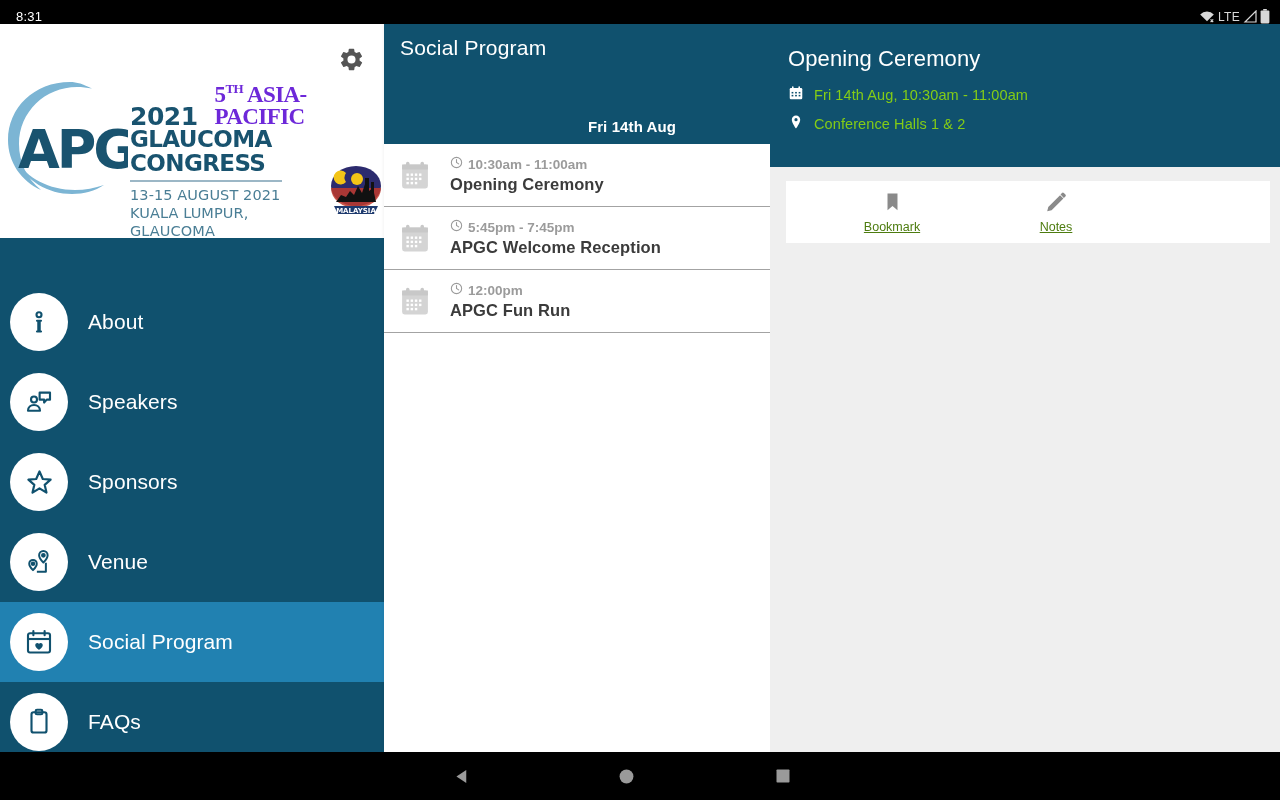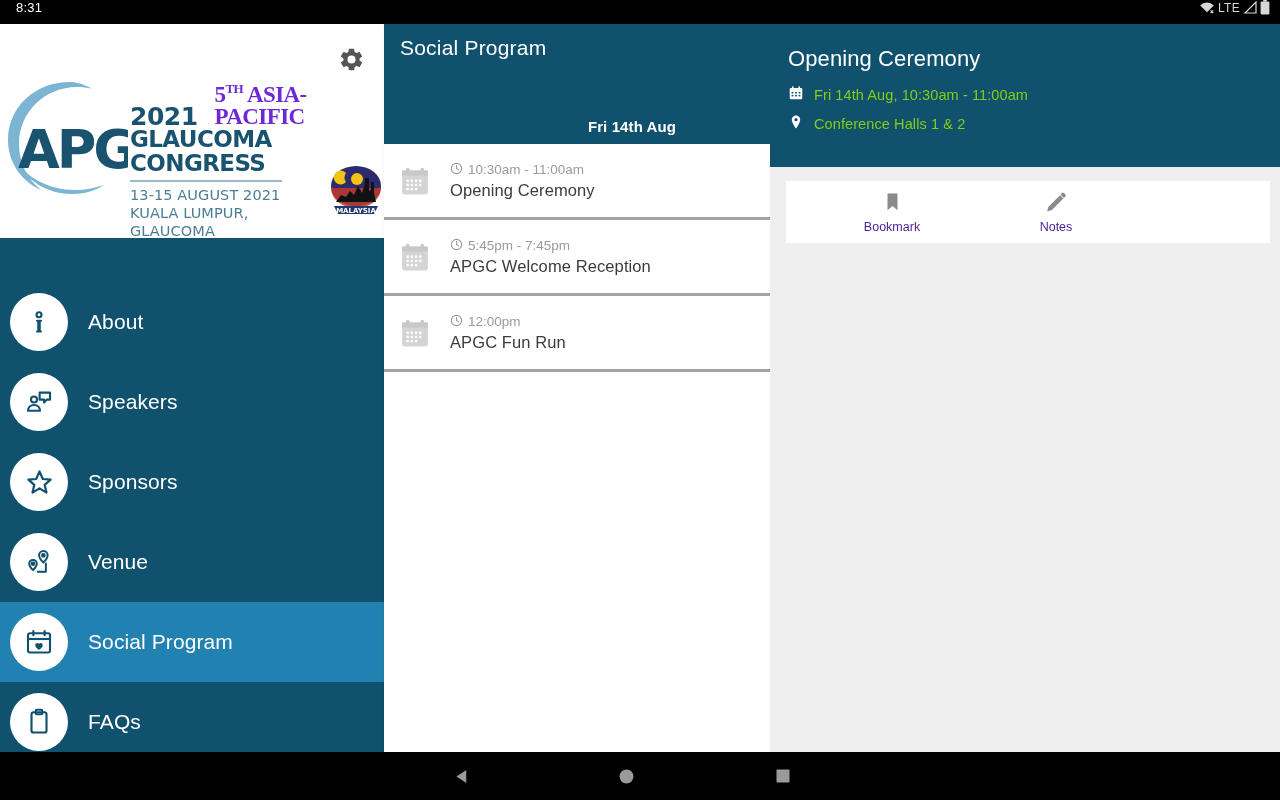--- a/index.html
+++ b/index.html
@@ -1,21 +1,21 @@
 <!DOCTYPE html>
 <html><head>
 <meta charset="utf-8">
 <style>
   * { margin:0; padding:0; box-sizing:border-box; }
   html,body{ width:1280px; height:800px; overflow:hidden; background:#000; }
   body{ font-family:"Liberation Sans", sans-serif; -webkit-font-smoothing:antialiased; }
 
   
   .statusbar{ position:absolute; top:0; left:0; width:1280px; height:24px;
-    background:#000; color:#fff; display:flex; align-items:flex-start;
+    background:#000; color:#fff; display:flex; align-items:flex-end;
     justify-content:space-between; padding:0 10px 0 16px; }
   .status-time{ font-size:13px; color:#fff; letter-spacing:.2px; }
   .status-right{ display:flex; align-items:center; gap:3px; }
   .status-right svg{ display:block; }
   .lte-txt{ font-size:12px; color:#d8d8d8; letter-spacing:.3px; }
 
   
   .app{ position:absolute; top:24px; left:0; width:1280px; height:728px; background:#efefef; }
 
   
@@ -52,40 +52,40 @@
   
   .midpanel{ position:absolute; top:0; left:384px; width:386px; height:728px;
     background:#fff; box-shadow:2px 0 5px rgba(0,0,0,.18); }
   .mid-header{ height:120px; background:#10516e; position:relative; }
   .mid-title{ position:absolute; left:16px; top:12px; color:#fff; font-size:21px;
     font-weight:400; letter-spacing:.2px; }
   .mid-tabs{ position:absolute; left:0; right:0; bottom:0; height:36px;
     display:flex; align-items:center; justify-content:center; padding-left:110px; }
   .mid-tab{ color:#fff; font-size:15px; font-weight:700; cursor:pointer; letter-spacing:.1px; }
   .mid-list{ position:relative; background:#fff; }
-  .ev-row{ height:76px; border-bottom:3px solid #a3a3a3; display:flex; align-items:center;
-    padding-left:13px; cursor:pointer; background:#fff; }
+  .ev-row{ height:63px; border-bottom:1px solid #a3a3a3; display:flex; align-items:center;
+    padding-left:13px; cursor:pointer; background:#fff;font-weight:bold; }
   .ev-cal{ width:36px; height:36px; flex:none; margin-right:17px; }
   .ev-txt{ display:flex; flex-direction:column; gap:3px; }
   .ev-time{ display:flex; align-items:center; gap:5px; color:#9b9b9b; font-size:13.5px; }
   .ev-name{ color:#3b3b3b; font-size:16.5px; letter-spacing:.1px; }
 
   
   .detail{ position:absolute; top:0; left:770px; width:510px; height:728px; background:#efefef; }
   .dt-header{ background:#10516e; padding:22px 0 17px 18px; }
   .dt-title{ color:#fff; font-size:22px; font-weight:400; margin-bottom:13px; letter-spacing:.1px; }
   .dt-meta{ display:flex; align-items:center; gap:10px; margin-bottom:9px; }
   .dt-meta:last-child{ margin-bottom:16px; }
   .dt-meta-txt{ color:#84cc16; font-size:14.5px; letter-spacing:.1px; }
   .dt-body{ padding:14px 10px 0 16px; }
   .action-card{ background:#fff; height:62px; display:flex; align-items:center; }
   .action{ flex:none; width:164px; display:flex; flex-direction:column; align-items:center;
     justify-content:center; gap:2px; cursor:pointer; }
   .action:first-child{ margin-left:24px; }
-  .action-lbl{ color:#4c1d95; font-size:12.5px; }
+  .action-lbl{ color:#4d7c0f; font-size:12.5px;text-decoration:underline; }
 
   
   .navbar{ position:absolute; bottom:0; left:0; width:1280px; height:48px; background:#000;
     display:flex; align-items:center; }
   .nav-btn{ flex:none; display:flex; align-items:center; justify-content:center; cursor:pointer; }
   .nav-back{ margin-left:454px; }
   .nav-home{ margin-left:148px; }
   .nav-recent{ margin-left:142px; }
 </style>
 </head>

